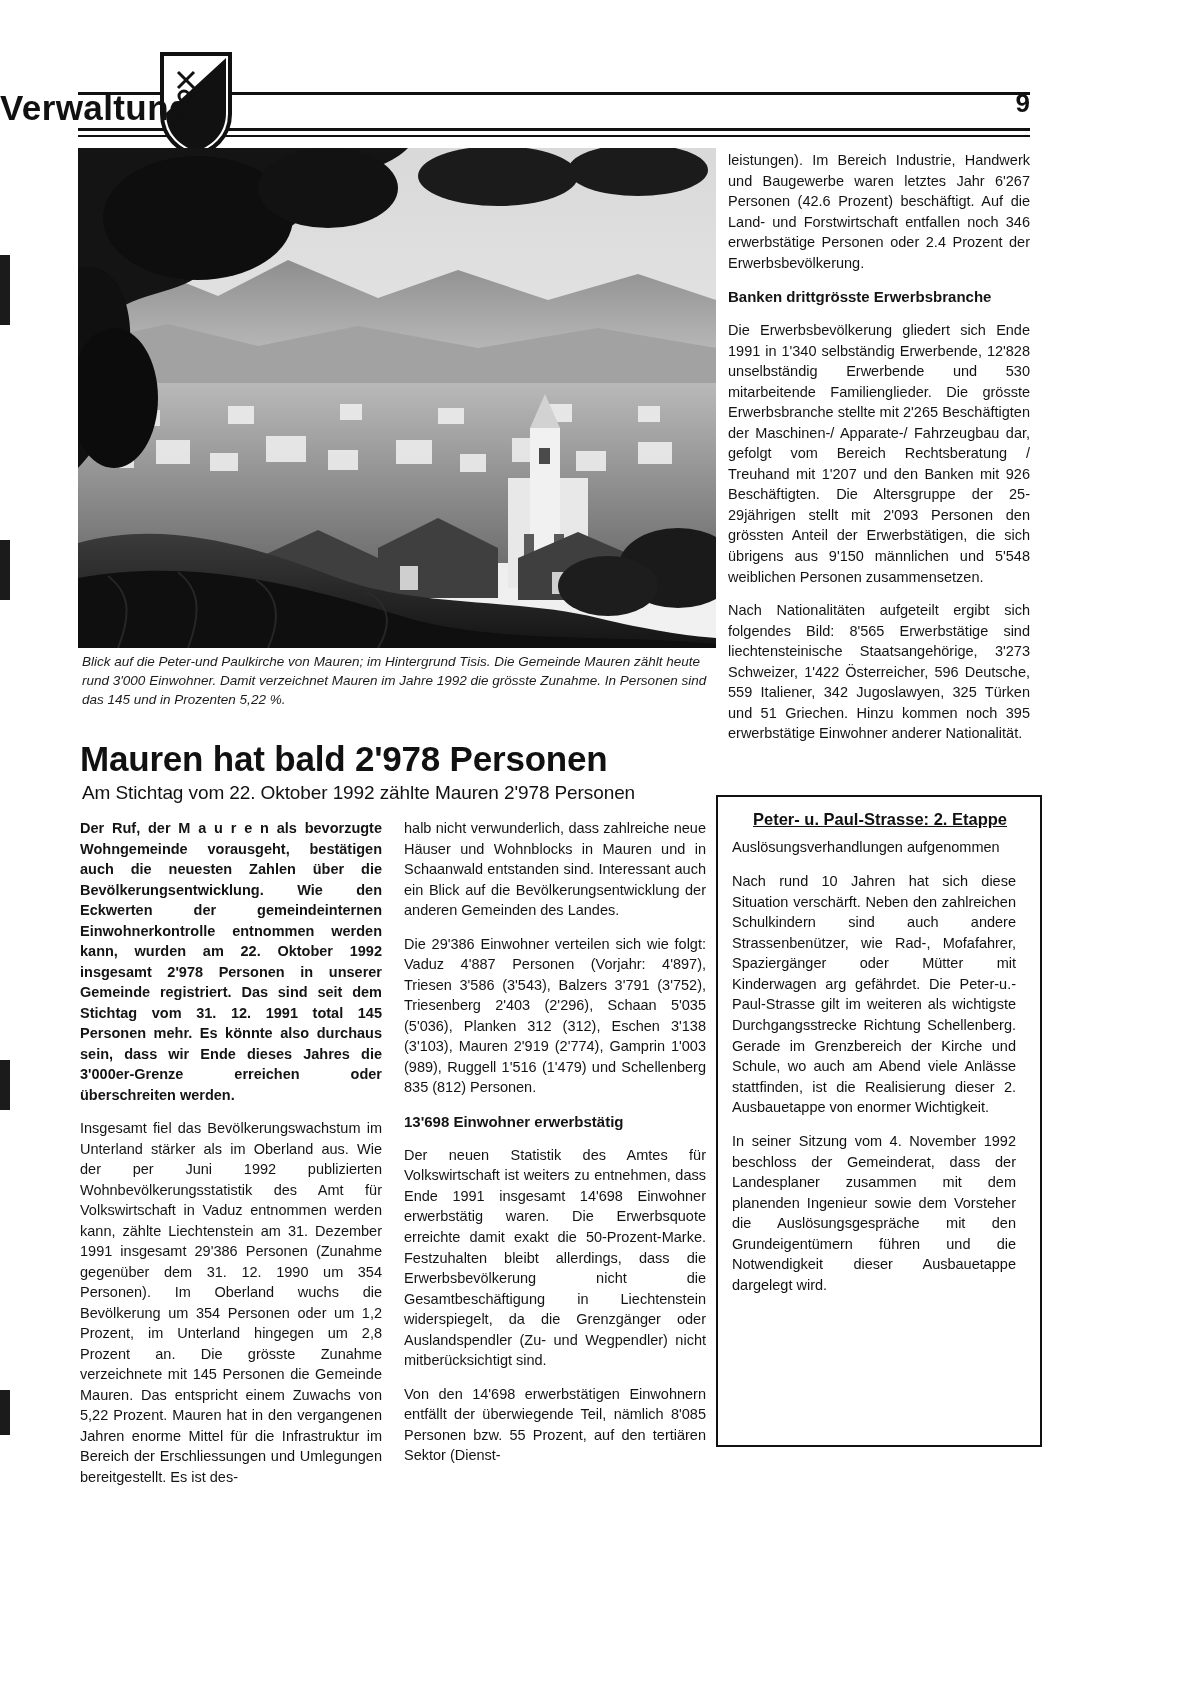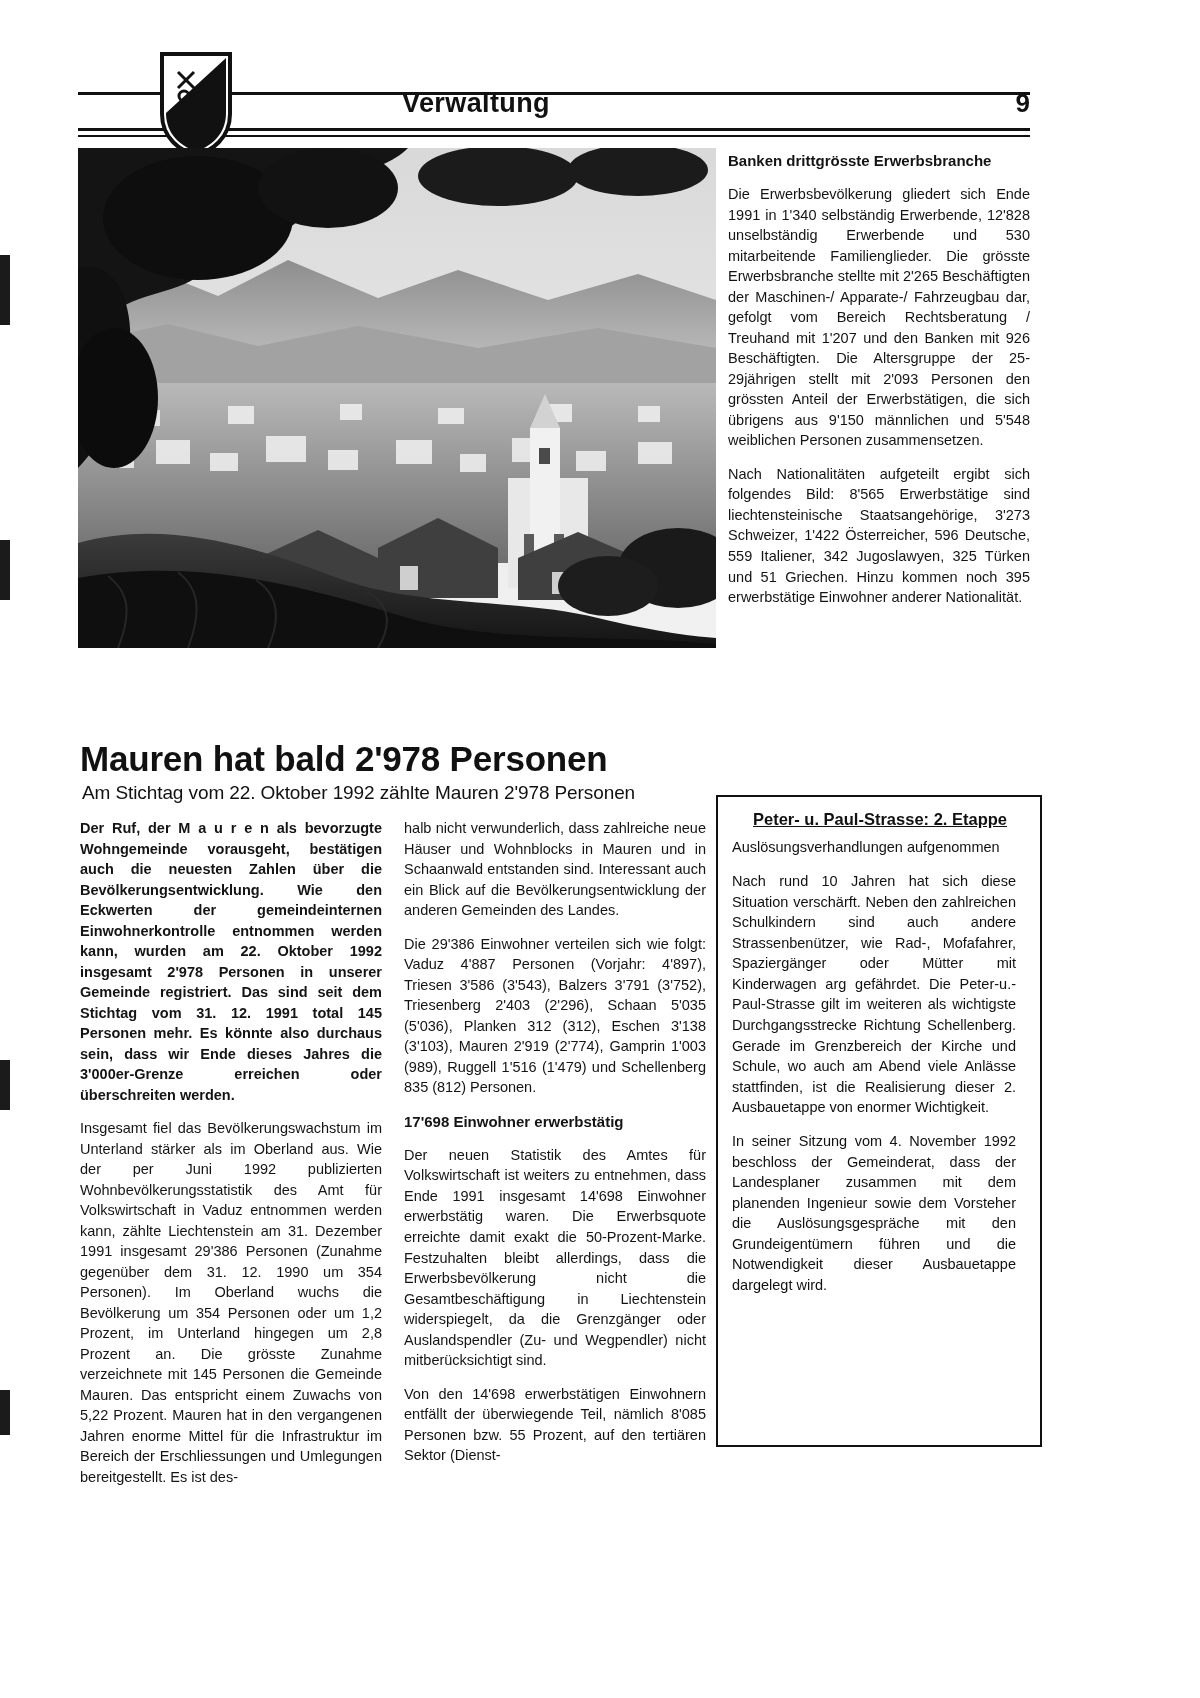--- a/index.html
+++ b/index.html
@@ -52,22 +52,21 @@
     top: 135px;
     width: 952px;
     height: 2px;
     background: #111;
   }
   .hdr-title {
     position: absolute;
     left: 0;
     top: 0;
     width: 952px;
-    text-align: center;
-    font-size: 27px;
+    font-size: 35px;
     font-weight: bold;
     letter-spacing: 0.4px;
     top: 88px;
   }
   .hdr-pageno {
     position: absolute;
     left: 78px;
     top: 88px;
     width: 952px;
     text-align: right;
@@ -285,38 +284,40 @@
         <path d="M110 500 C126 458 118 438 100 424" fill="none"></path>
         <path d="M190 500 C206 464 196 444 178 432" fill="none"></path>
         <path d="M300 500 C318 470 306 452 288 444" fill="none"></path>
       </g>
 
       <ellipse cx="600" cy="420" rx="60" ry="40" fill="#1a1a1a"></ellipse>
       <ellipse cx="530" cy="438" rx="50" ry="30" fill="#1d1d1d"></ellipse>
     </svg>
   </div>
 
+  <div class="caption">Blick auf die Peter-und Paulkirche von Mauren; im Hintergrund Tisis. Die Gemeinde Mauren zählt heute rund 3'000 Einwohner. Damit verzeichnet Mauren im Jahre 1992 die grösste Zunahme. In Personen sind das 145 und in Prozenten 5,22 %.</div>
 
   <h1 class="headline">Mauren hat bald 2'978 Personen</h1>
   <div class="subhead">Am Stichtag vom 22. Oktober 1992 zählte Mauren 2'978 Personen</div>
 
   <div class="col" id="col1">
     <p class="bold-lead">Der Ruf, der M a u r e n als bevorzugte Wohngemeinde vorausgeht, bestätigen auch die neuesten Zahlen über die Bevölkerungsentwicklung. Wie den Eckwerten der gemeindeinternen Einwohnerkontrolle entnommen werden kann, wurden am 22. Oktober 1992 insgesamt 2'978 Personen in unserer Gemeinde registriert. Das sind seit dem Stichtag vom 31. 12. 1991 total 145 Personen mehr. Es könnte also durchaus sein, dass wir Ende dieses Jahres die 3'000er-Grenze erreichen oder überschreiten werden.</p>
     <p>Insgesamt fiel das Bevölkerungswachstum im Unterland stärker als im Oberland aus. Wie der per Juni 1992 publizierten Wohnbevölkerungsstatistik des Amt für Volkswirtschaft in Vaduz entnommen werden kann, zählte Liechtenstein am 31. Dezember 1991 insgesamt 29'386 Personen (Zunahme gegenüber dem 31. 12. 1990 um 354 Personen). Im Oberland wuchs die Bevölkerung um 354 Personen oder um 1,2 Prozent, im Unterland hingegen um 2,8 Prozent an. Die grösste Zunahme verzeichnete mit 145 Personen die Gemeinde Mauren. Das entspricht einem Zuwachs von 5,22 Prozent. Mauren hat in den vergangenen Jahren enorme Mittel für die Infrastruktur im Bereich der Erschliessungen und Umlegungen bereitgestellt. Es ist des-</p>
   </div>
 
   <div class="col" id="col2">
     <p>halb nicht verwunderlich, dass zahlreiche neue Häuser und Wohnblocks in Mauren und in Schaanwald entstanden sind. Interessant auch ein Blick auf die Bevölkerungsentwicklung der anderen Gemeinden des Landes.</p>
     <p>Die 29'386 Einwohner verteilen sich wie folgt: Vaduz 4'887 Personen (Vorjahr: 4'897), Triesen 3'586 (3'543), Balzers 3'791 (3'752), Triesenberg 2'403 (2'296), Schaan 5'035 (5'036), Planken 312 (312), Eschen 3'138 (3'103), Mauren 2'919 (2'774), Gamprin 1'003 (989), Ruggell 1'516 (1'479) und Schellenberg 835 (812) Personen.</p>
-    <p class="colhead">17'698 Einwohner erwerbstätig</p>
+    <p class="colhead">13'698 Einwohner erwerbstätig</p>
     <p>Der neuen Statistik des Amtes für Volkswirtschaft ist weiters zu entnehmen, dass Ende 1991 insgesamt 14'698 Einwohner erwerbstätig waren. Die Erwerbsquote erreichte damit exakt die 50-Prozent-Marke. Festzuhalten bleibt allerdings, dass die Erwerbsbevölkerung nicht die Gesamtbeschäftigung in Liechtenstein widerspiegelt, da die Grenzgänger oder Auslandspendler (Zu- und Wegpendler) nicht mitberücksichtigt sind.</p>
     <p>Von den 14'698 erwerbstätigen Einwohnern entfällt der überwiegende Teil, nämlich 8'085 Personen bzw. 55 Prozent, auf den tertiären Sektor (Dienst-</p>
   </div>
 
   <div class="col" id="col3">
+    <p>leistungen). Im Bereich Industrie, Handwerk und Baugewerbe waren letztes Jahr 6'267 Personen (42.6 Prozent) beschäftigt. Auf die Land- und Forstwirtschaft entfallen noch 346 erwerbstätige Personen oder 2.4 Prozent der Erwerbsbevölkerung.</p>
     <p class="colhead">Banken drittgrösste Erwerbsbranche</p>
     <p>Die Erwerbsbevölkerung gliedert sich Ende 1991 in 1'340 selbständig Erwerbende, 12'828 unselbständig Erwerbende und 530 mitarbeitende Familienglieder. Die grösste Erwerbsbranche stellte mit 2'265 Beschäftigten der Maschinen-/ Apparate-/ Fahrzeugbau dar, gefolgt vom Bereich Rechtsberatung / Treuhand mit 1'207 und den Banken mit 926 Beschäftigten. Die Altersgruppe der 25-29jährigen stellt mit 2'093 Personen den grössten Anteil der Erwerbstätigen, die sich übrigens aus 9'150 männlichen und 5'548 weiblichen Personen zusammensetzen.</p>
     <p>Nach Nationalitäten aufgeteilt ergibt sich folgendes Bild: 8'565 Erwerbstätige sind liechtensteinische Staatsangehörige, 3'273 Schweizer, 1'422 Österreicher, 596 Deutsche, 559 Italiener, 342 Jugoslawyen, 325 Türken und 51 Griechen. Hinzu kommen noch 395 erwerbstätige Einwohner anderer Nationalität.</p>
   </div>
 
   <div class="box"></div>
   <div class="box-inner">
     <div class="box-title">Peter- u. Paul-Strasse: 2. Etappe</div>
     <p>Auslösungsverhandlungen aufgenommen</p>
     <p>Nach rund 10 Jahren hat sich diese Situation verschärft. Neben den zahlreichen Schulkindern sind auch andere Strassenbenützer, wie Rad-, Mofafahrer, Spaziergänger oder Mütter mit Kinderwagen arg gefährdet. Die Peter-u.-Paul-Strasse gilt im weiteren als wichtigste Durchgangsstrecke Richtung Schellenberg. Gerade im Grenzbereich der Kirche und Schule, wo auch am Abend viele Anlässe stattfinden, ist die Realisierung dieser 2. Ausbauetappe von enormer Wichtigkeit.</p>

